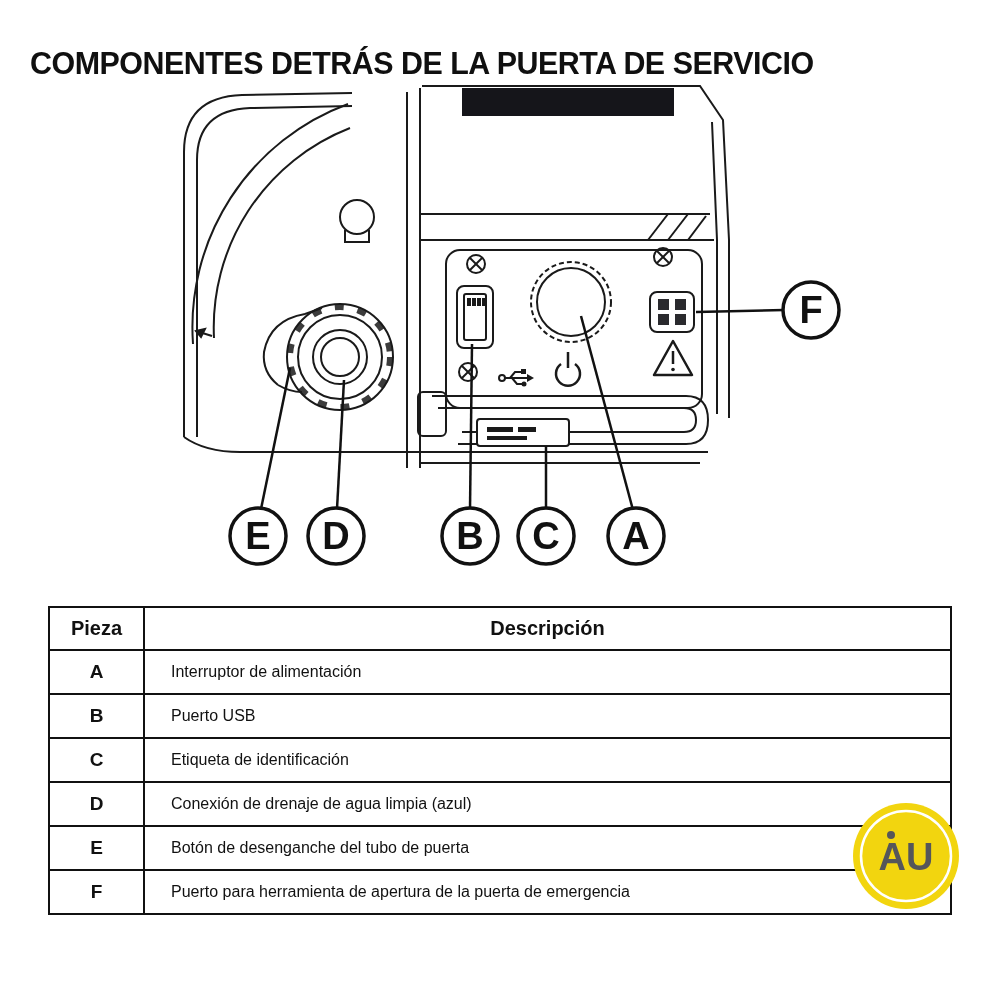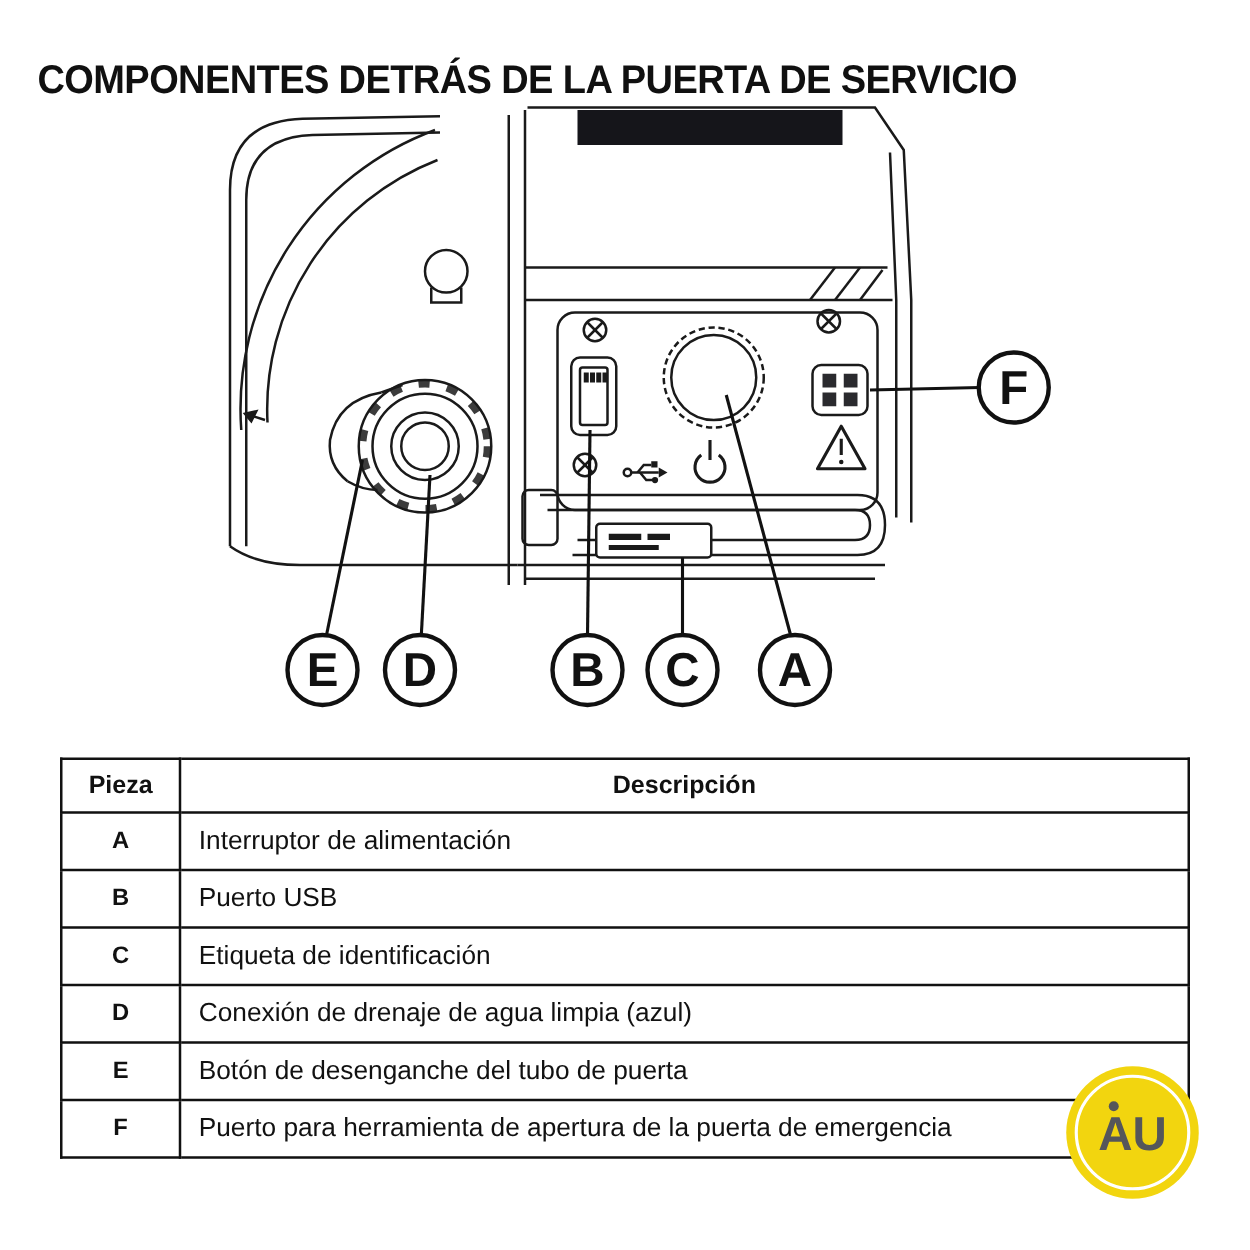--- a/index.html
+++ b/index.html
@@ -44,27 +44,27 @@
     text-align:center;
   }
   table.parts col.c-letter { width:95px; }
   td.part-letter {
     text-align:center;
     font-weight:bold;
     font-size:19px;
     padding:10px 2px;
   }
   td.part-desc {
-    font-size:21px;
-    padding:10px 6px 10px 14px;
+    font-size:16px;
+    padding:10px 6px 10px 26px;
     text-align:left;
   }
   .brand-logo {
     position:absolute;
-    left:850px; top:850px;
+    left:850px; top:800px;
     width:112px; height:112px;
   }
 </style>
 </head>
 <body>
 
 <h1 class="page-title">COMPONENTES DETRÁS DE LA PUERTA DE SERVICIO</h1>
 
 <svg class="diagram-svg" width="1000" height="600" viewBox="0 0 1000 600">
 

